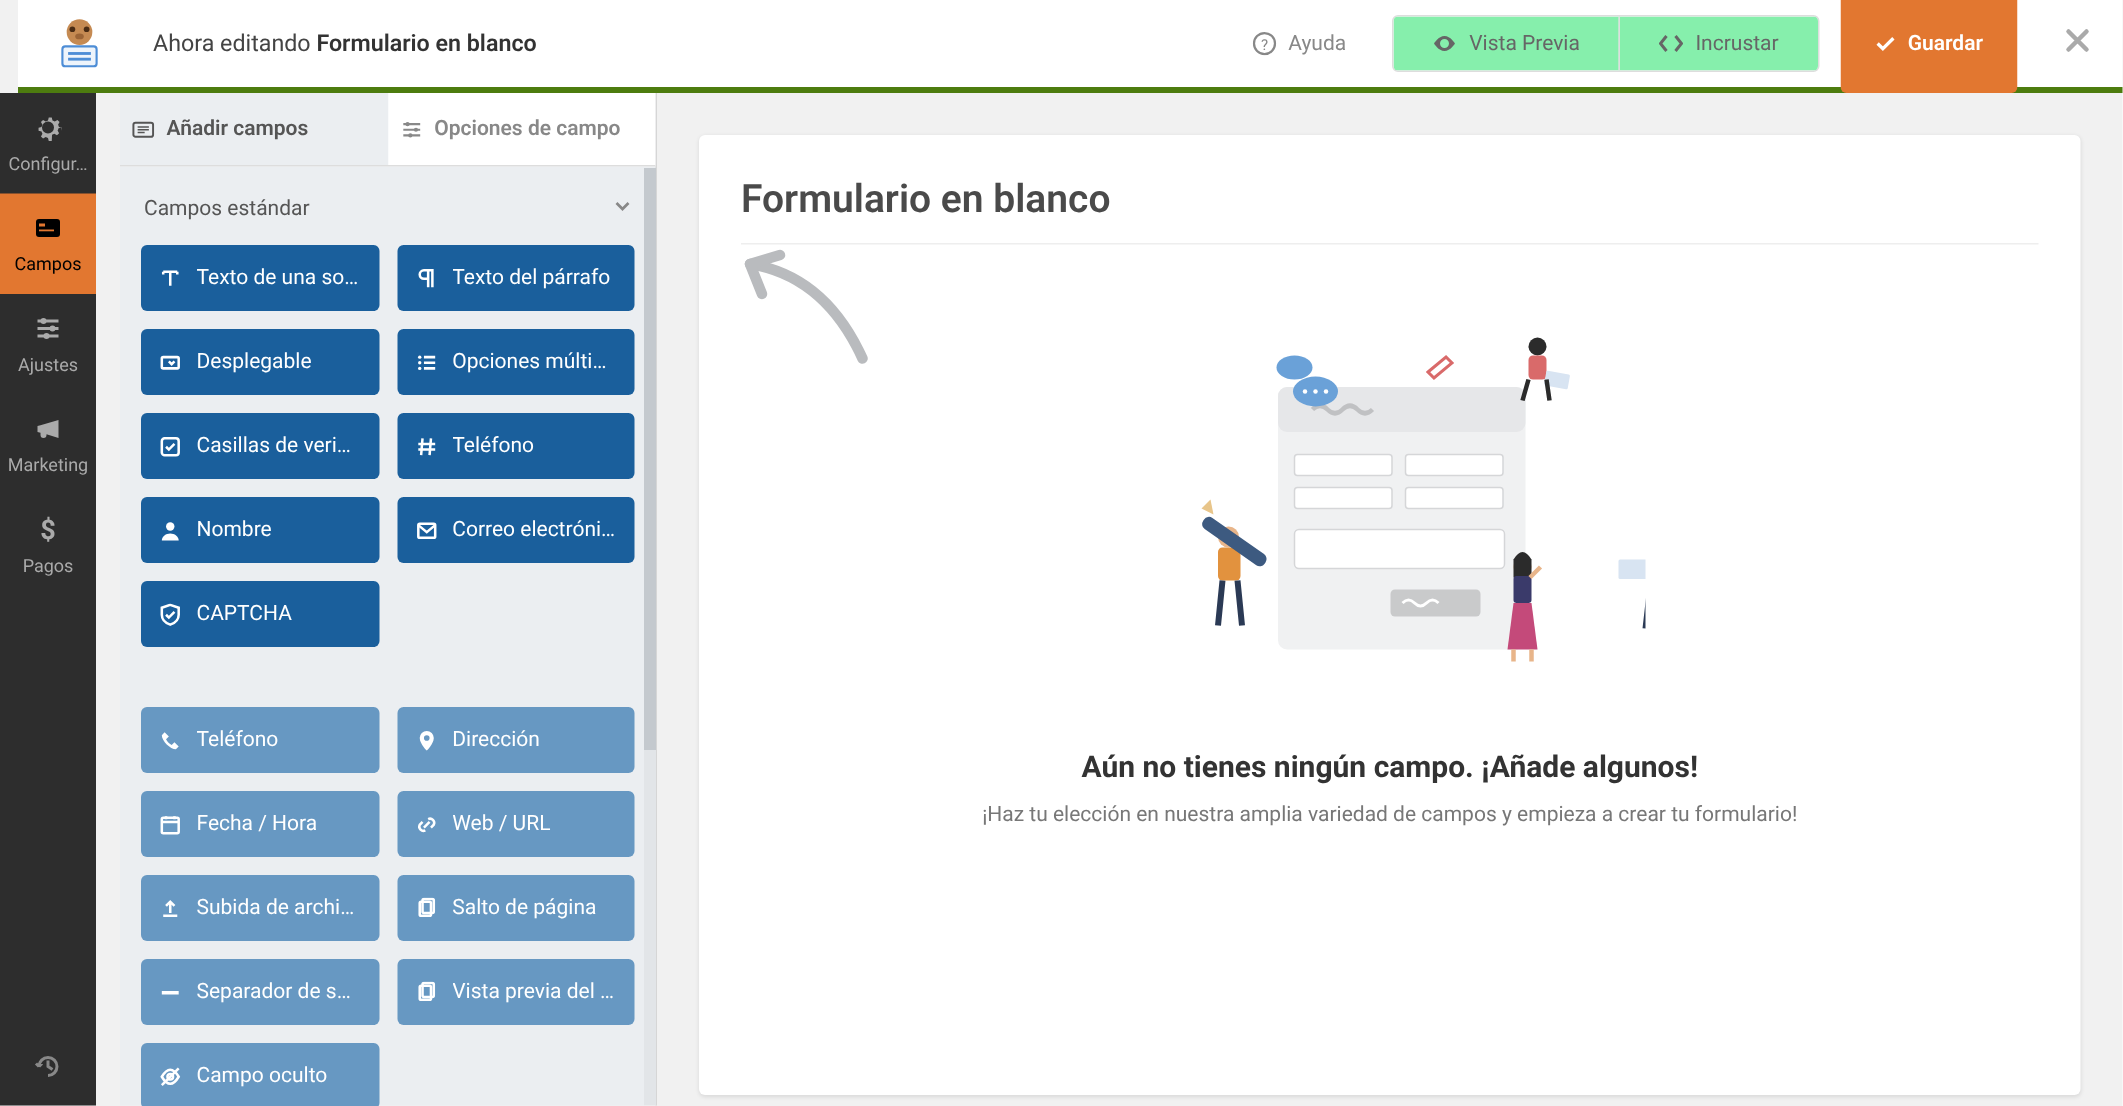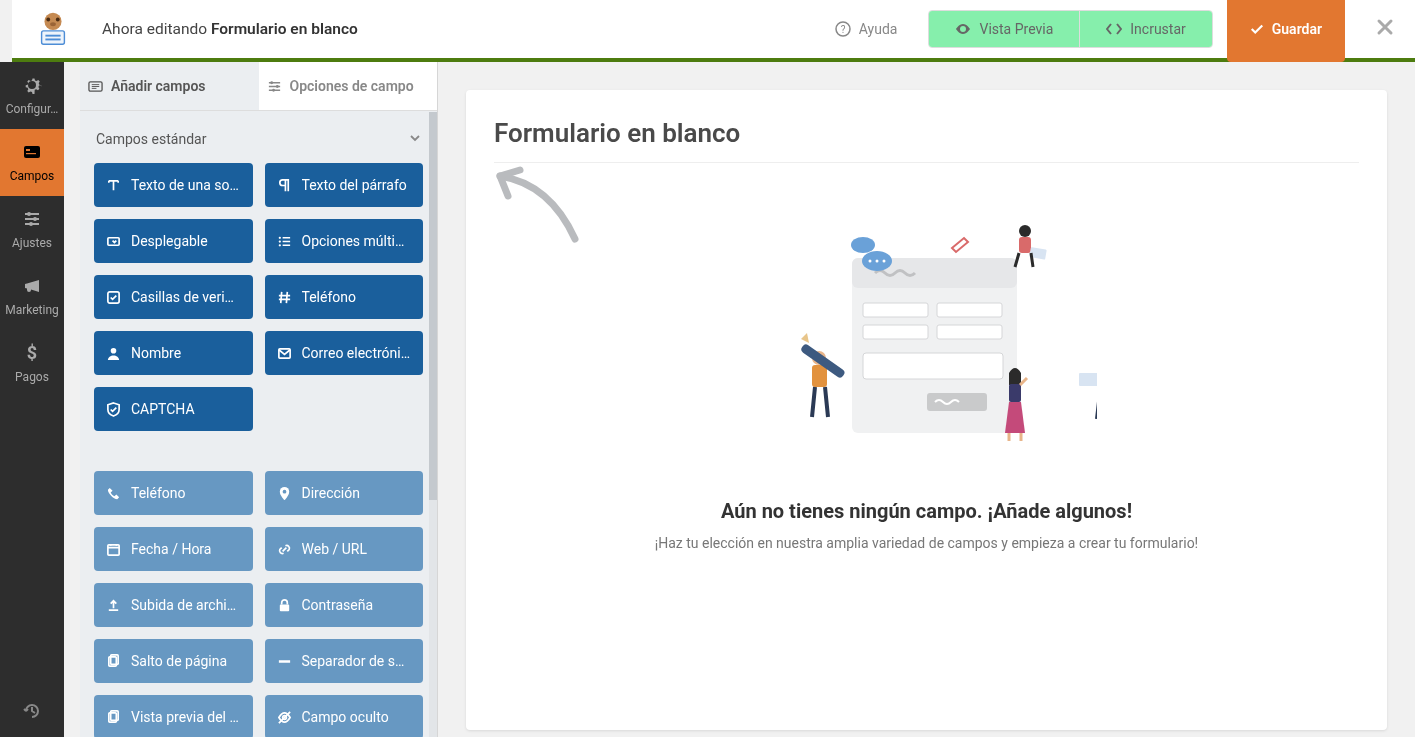--- a/index.html
+++ b/index.html
@@ -316,29 +316,20 @@
             <span class="fi">
               <svg viewBox="0 0 16 16">
                 <path d="M8 11V3M5 6l3-3 3 3M3 13h10" stroke="currentColor" stroke-width="1.8" fill="none"></path>
               </svg>
             </span>
             <span class="lbl">Subida de archivo</span>
           </div>
           <div class="field-btn fancy">
             <span class="fi">
               <svg viewBox="0 0 16 16">
-                <rect x="3" y="7" width="10" height="7" rx="1" fill="currentColor"></rect>
-                <path d="M5 7V5a3 3 0 016 0v2" stroke="currentColor" stroke-width="1.8" fill="none"></path>
-              </svg>
-            </span>
-            <span class="lbl">Contraseña</span>
-          </div>
-          <div class="field-btn fancy">
-            <span class="fi">
-              <svg viewBox="0 0 16 16">
                 <rect x="3" y="3" width="8" height="10" rx="1" stroke="currentColor" stroke-width="1.8" fill="none"></rect>
                 <rect x="5" y="1" width="8" height="10" rx="1" stroke="currentColor" stroke-width="1.8" fill="none"></rect>
               </svg>
             </span>
             <span class="lbl">Salto de página</span>
           </div>
           <div class="field-btn fancy">
             <span class="fi">
               <svg viewBox="0 0 16 16">
                 <path d="M2 8h12" stroke="currentColor" stroke-width="2.5"></path>

